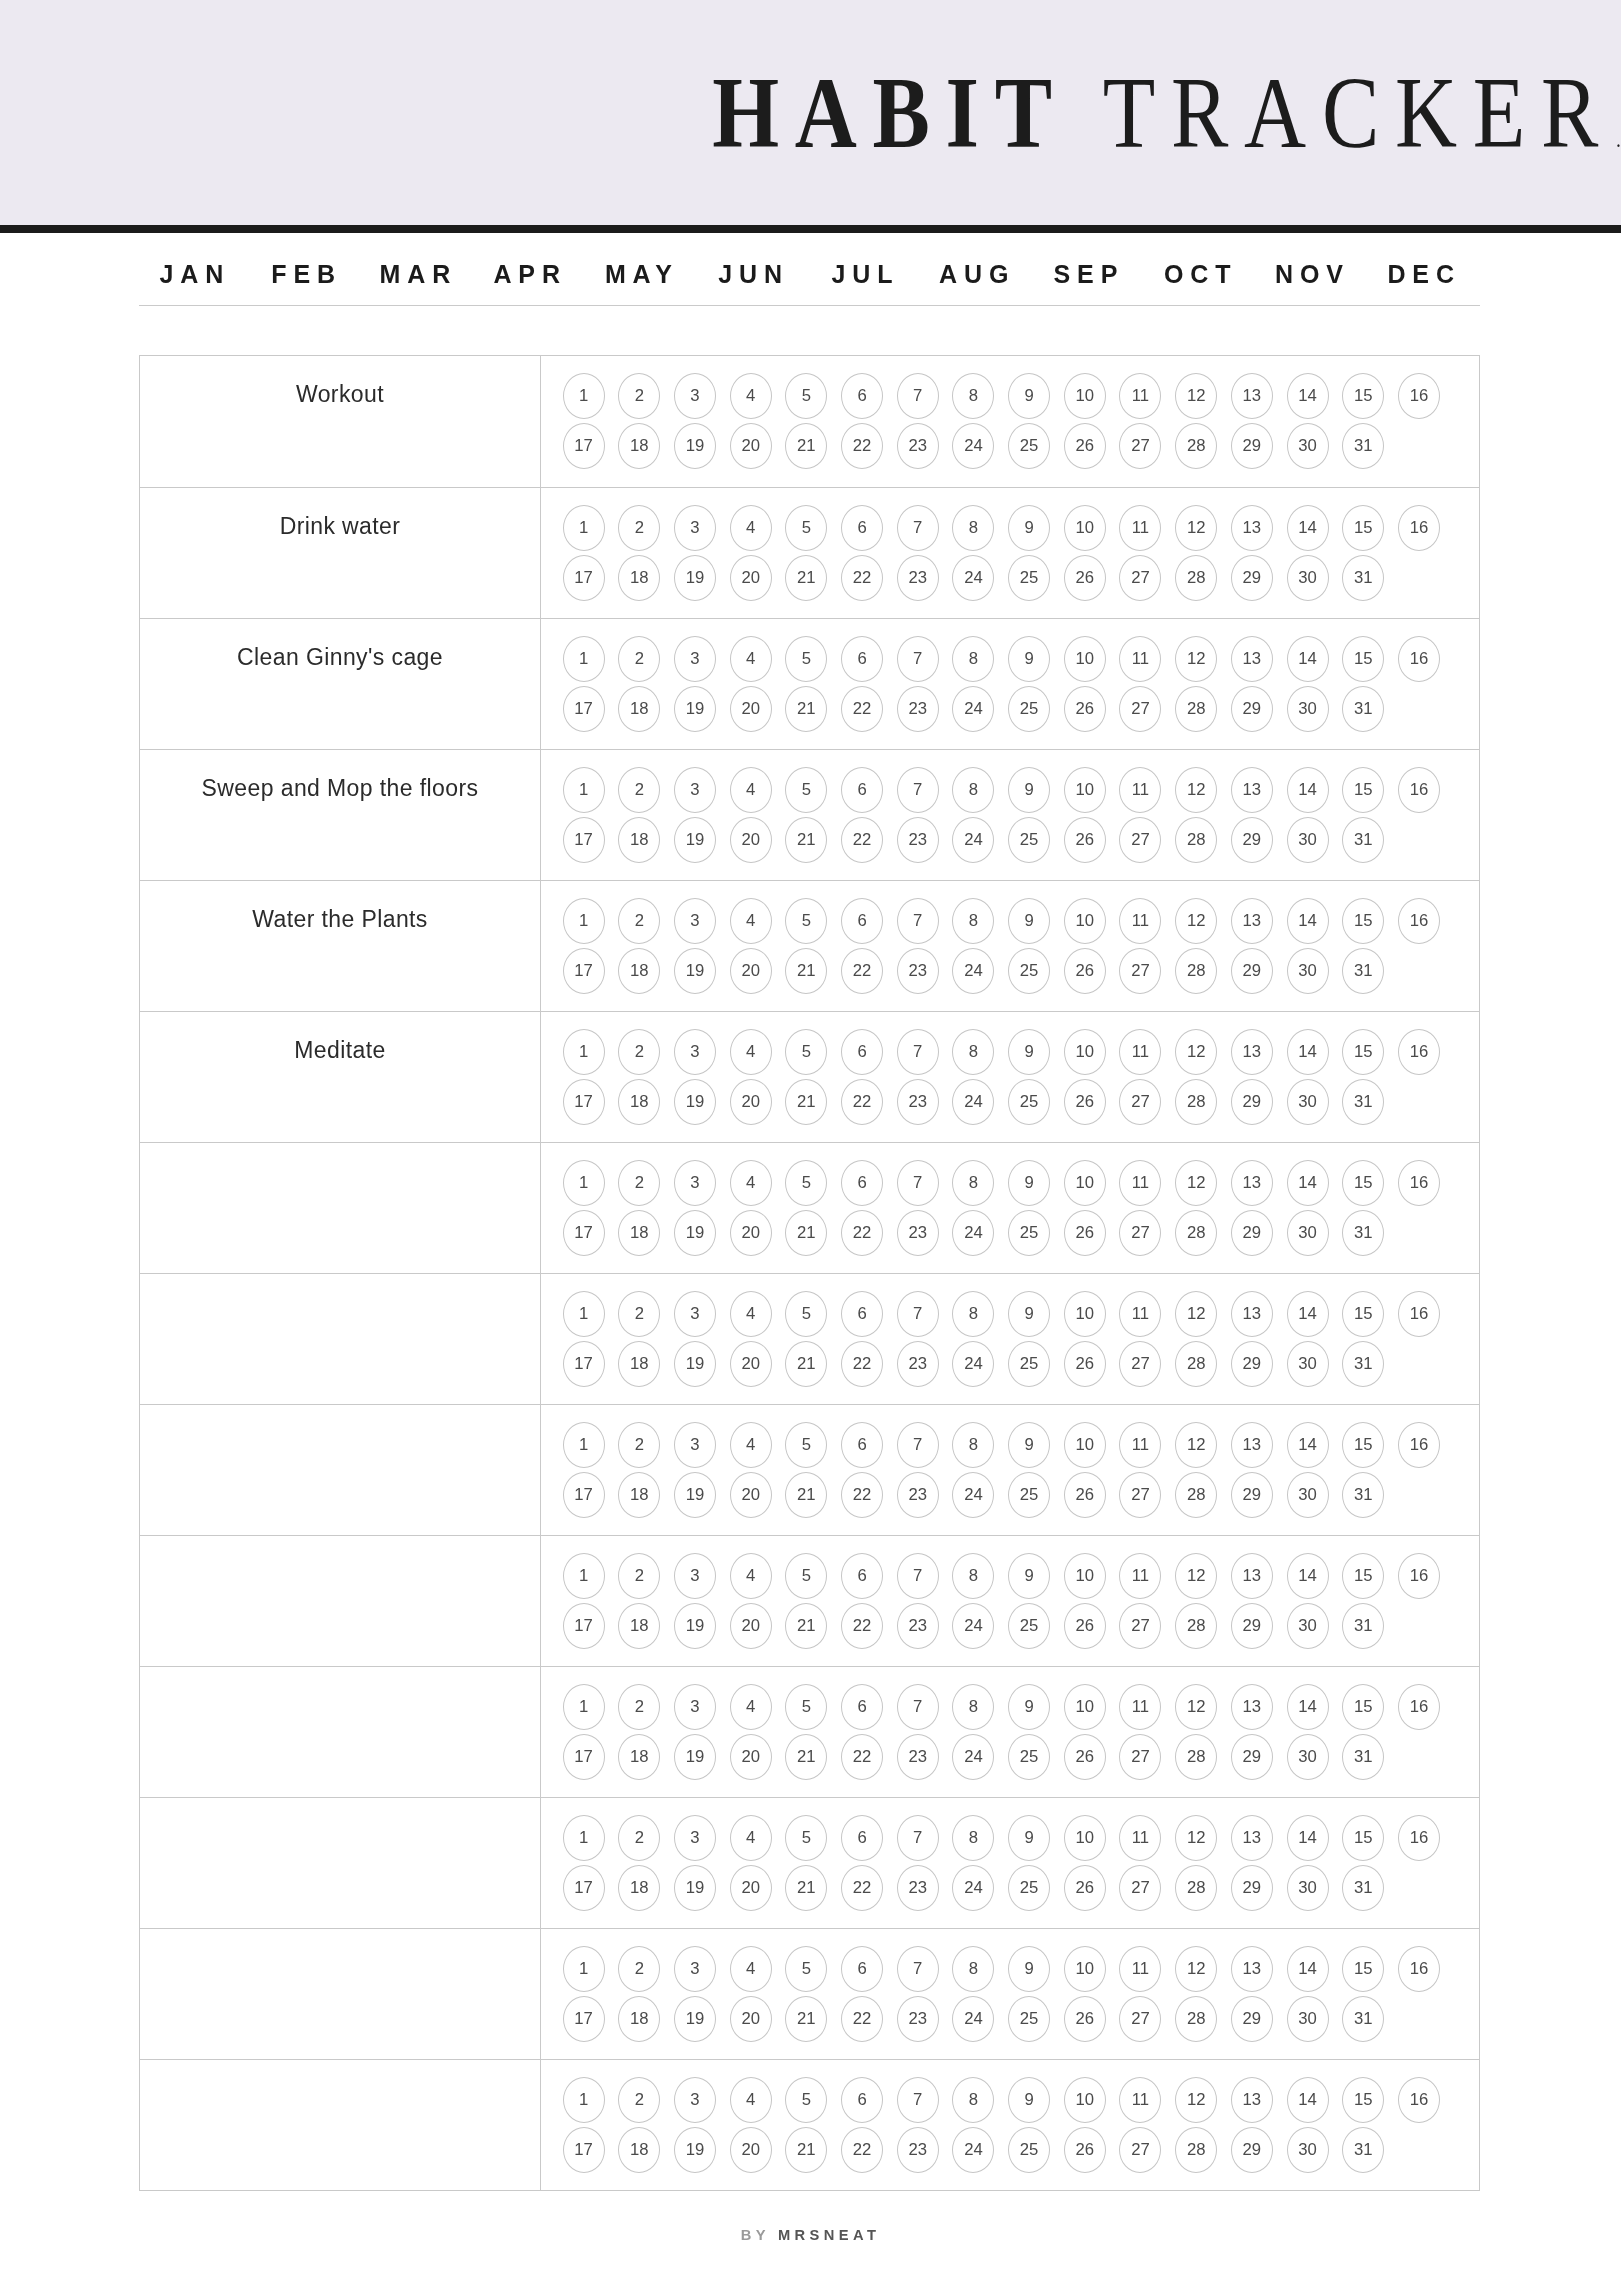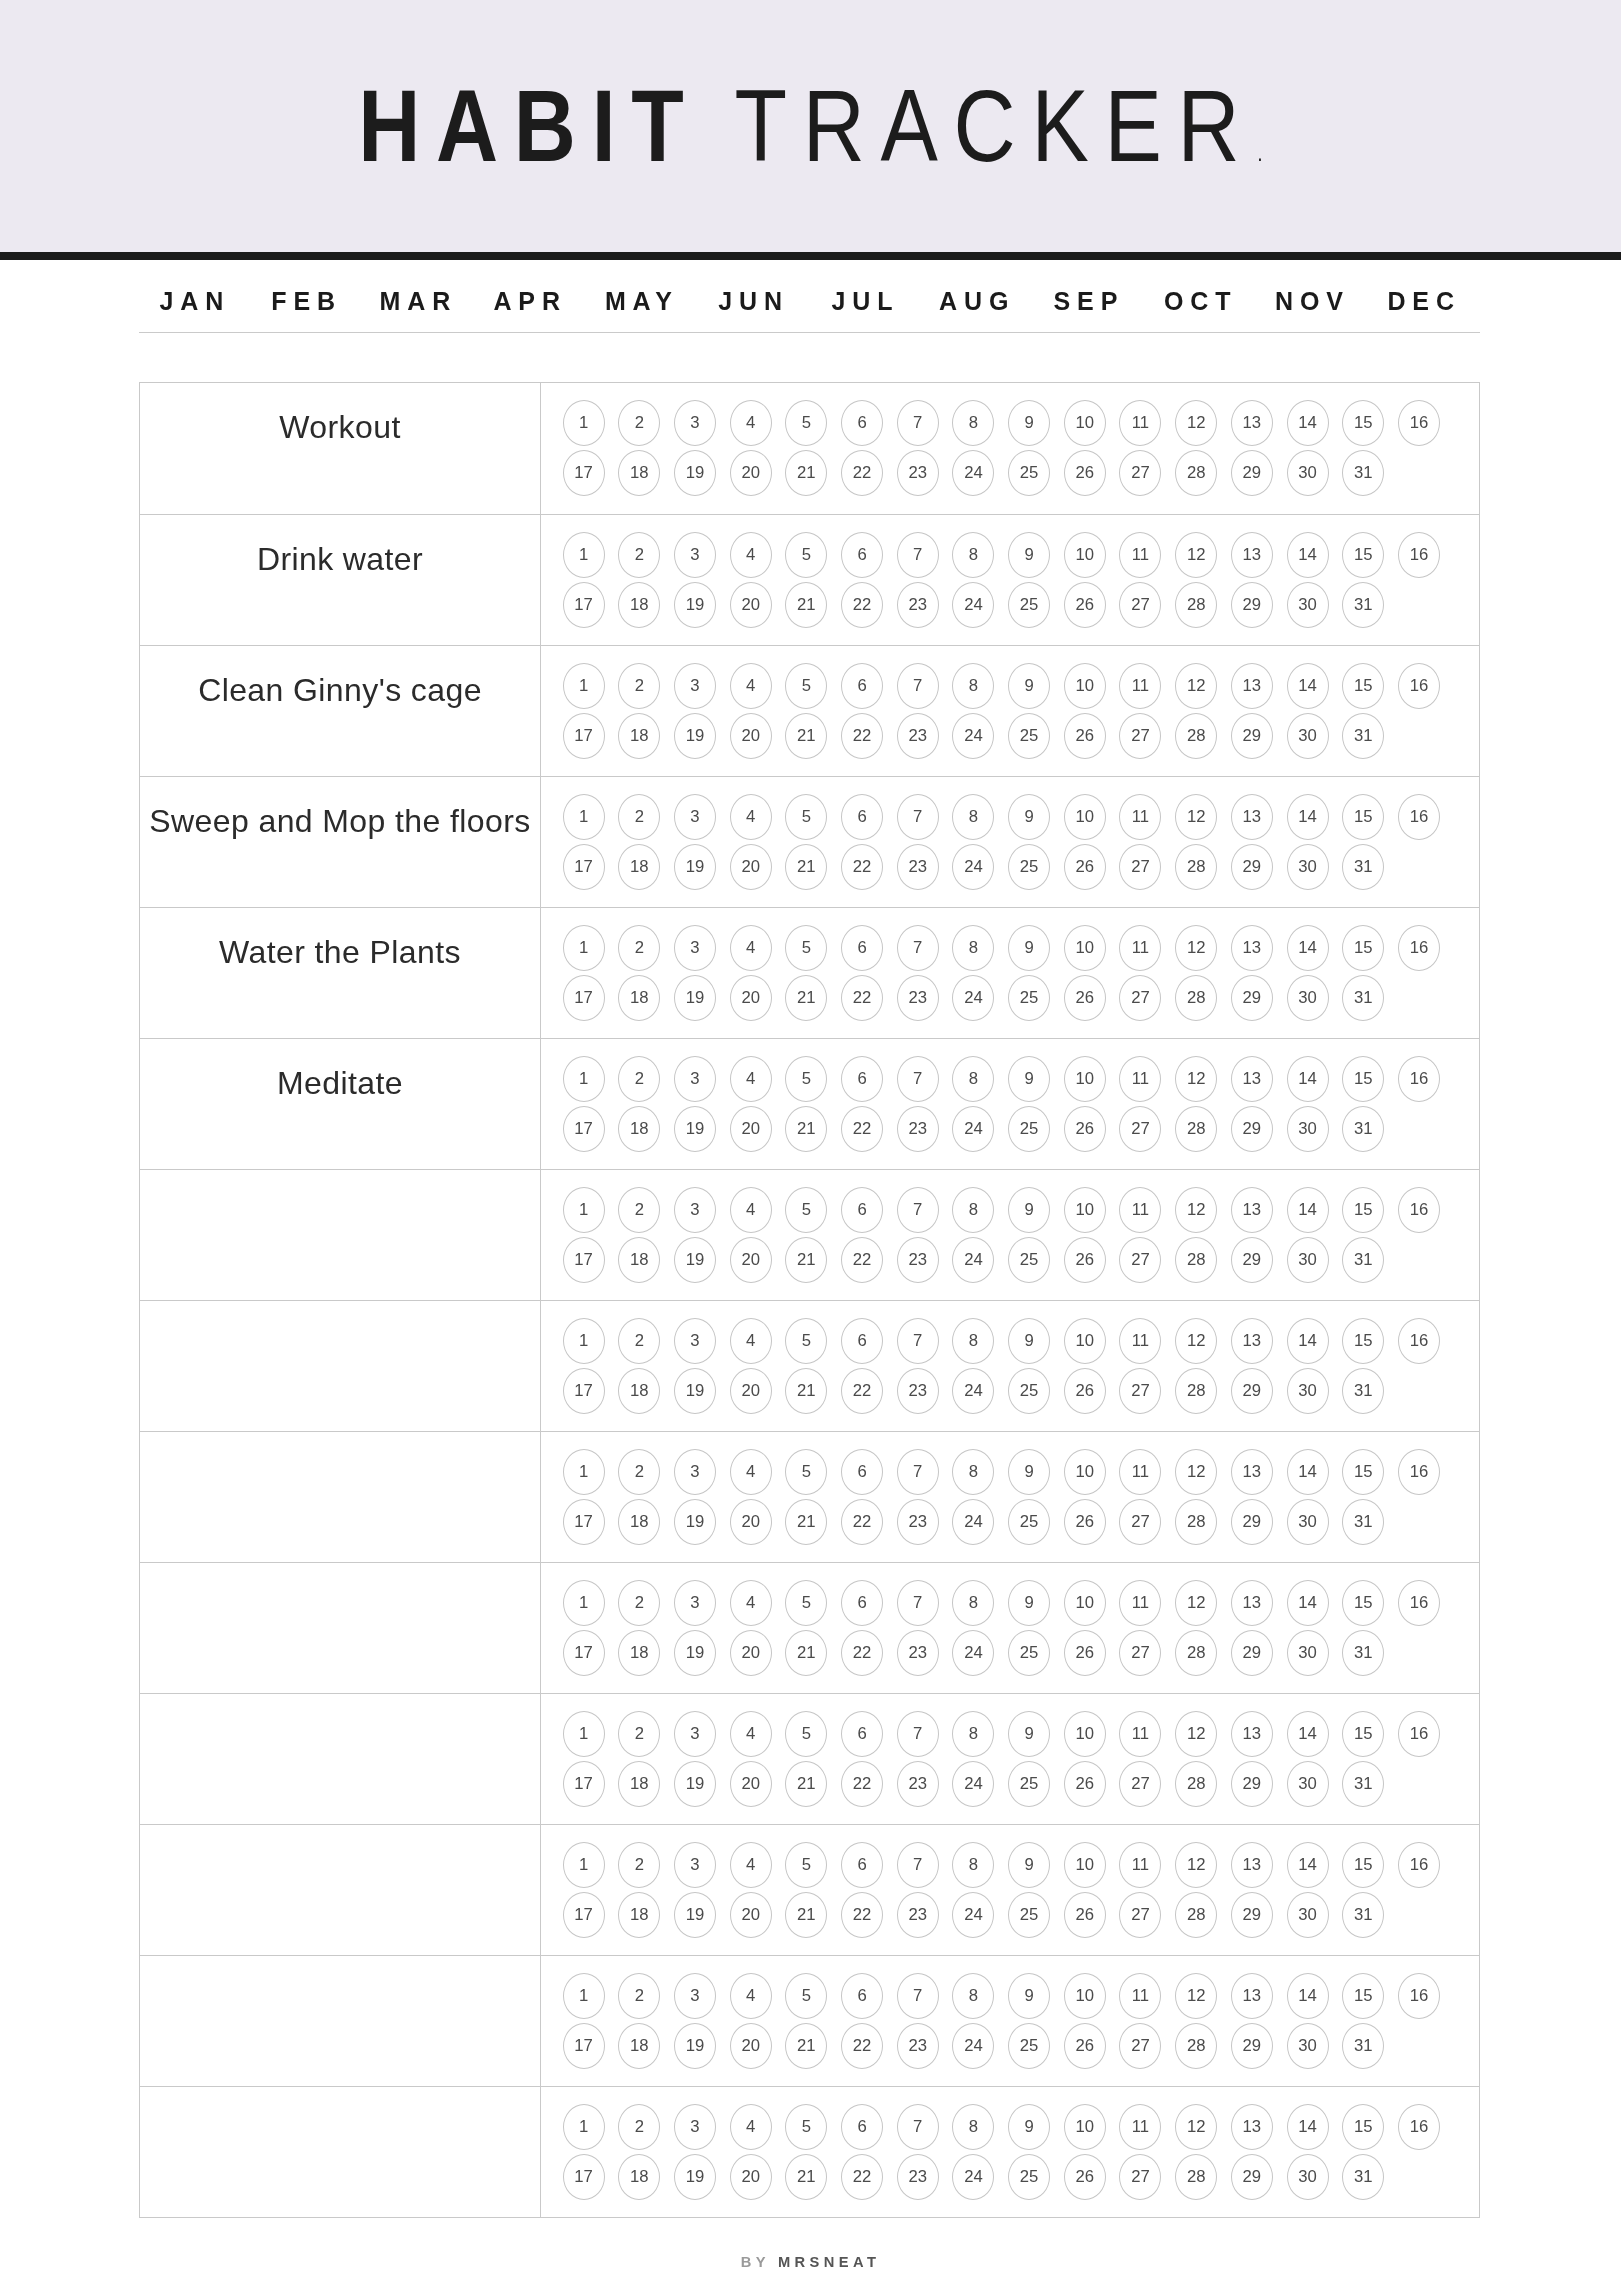--- a/index.html
+++ b/index.html
@@ -3,22 +3,22 @@
 <meta charset="utf-8">
 <style>
   * { margin:0; padding:0; box-sizing:border-box; }
   html,body { background:#ffffff; }
   body { font-family:"Liberation Sans", sans-serif; }
   .page {
     position:relative; width:1621px; height:2293px;
     background:#ffffff; overflow:hidden;
   }
   .band {
-    height:252px; background:var(--band_bg,#ECE9F1);
-    display:flex; align-items:center; justify-content:center;
+    height:225px; background:var(--band_bg,#ECE9F1);
+    display:flex; align-items:center; justify-content:flex-end;font-family:Liberation Serif, serif;
   }
   .title {
     display:flex; align-items:baseline; white-space:nowrap;
     transform:scaleY(1.18); color:var(--title_text,#1C1C1C);
     font-size:86px; line-height:1;
   }
   .title .title-bold { font-weight:800; letter-spacing:15.7px; margin-right:35px; }
   .title .title-light { font-weight:300; letter-spacing:15.7px; }
   .title .title-dot { font-size:19.6px; font-weight:400; margin-left:2px; }
   .rule { height:7.8px; background:var(--rule,#1B1B1B); }
@@ -31,21 +31,21 @@
   .months-underline { margin:15.7px 141px 0 139px; border-top:1px solid var(--underline,#CACACA); }
   .tracker { margin:49px 141px 0 139px; border:1px solid var(--table_border,#C9C9C9); }
   .t-row { display:flex; height:131px; border-top:1px solid var(--table_border,#C9C9C9); }
   .t-row:first-child { border-top:none; }
   .label-cell {
     width:401px; flex:0 0 401px; border-right:1px solid var(--table_border,#C9C9C9);
     text-align:center;
   }
   .label-text {
     display:inline-block; margin-top:25.5px;
-    font-size:32px; line-height:1.2; letter-spacing:0.4px;
+    font-size:23px; line-height:1.2; letter-spacing:0.4px;
     color:var(--label_text,#2B2B2B);
   }
   .days-cell { flex:1; padding:16.7px 0 0 21.6px; overflow:hidden; }
   .day-line { display:flex; gap:13.7px; }
   .day-line.second { margin-top:4.9px; }
   .day {
     flex:0 0 auto; width:42px; height:46px;
     border:1px solid var(--circle_border,#C6C6C6); border-radius:50%;
     display:flex; align-items:center; justify-content:center;
     font-size:16.7px; color:var(--day_number,#4B4B4B);

